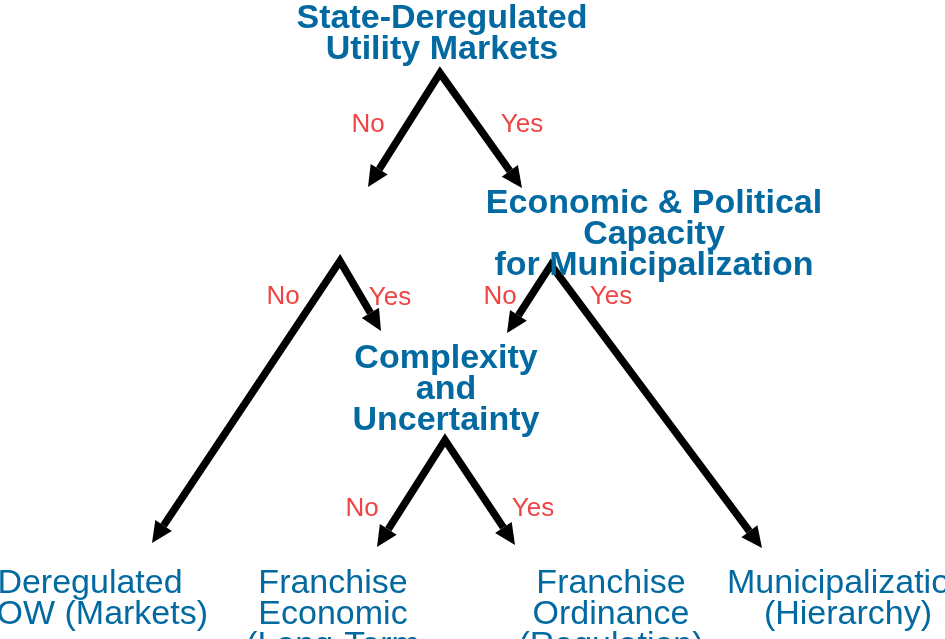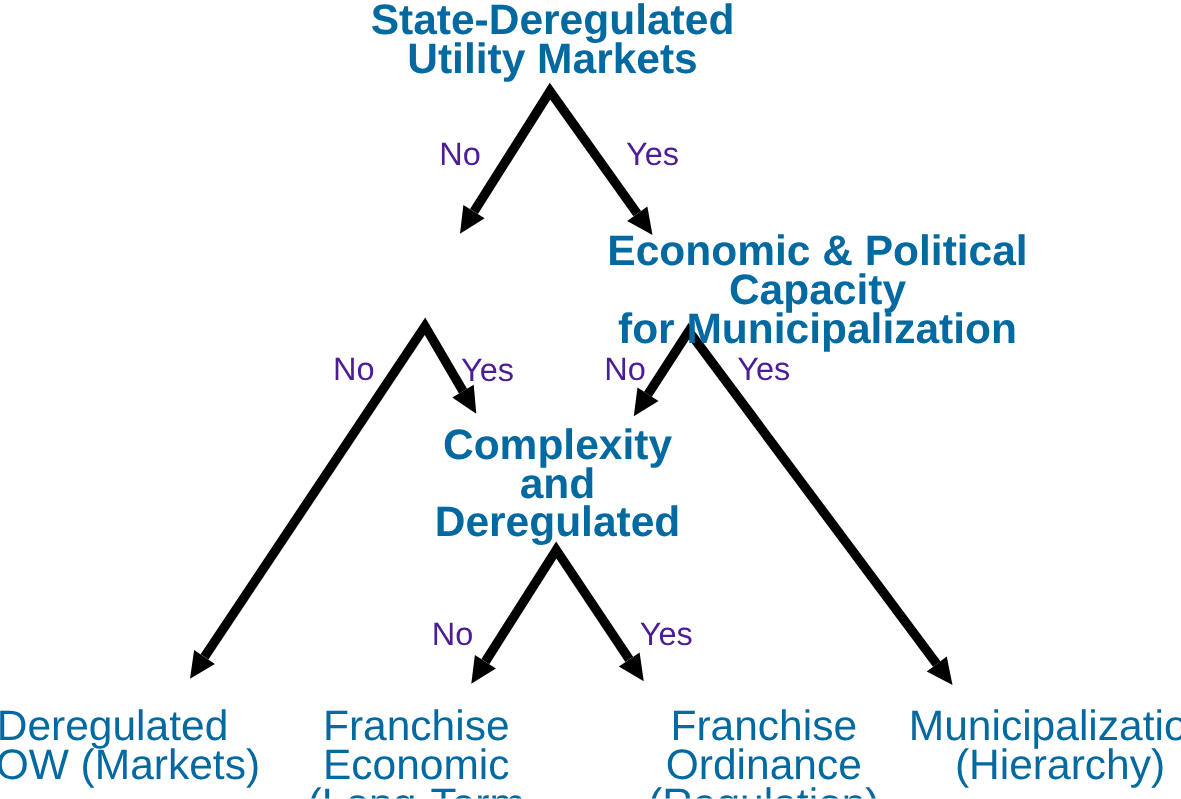--- a/index.html
+++ b/index.html
@@ -33,21 +33,21 @@
     font-weight: bold;
   }
   .leaf {
     font-weight: normal;
   }
   .edge {
     position: absolute;
     font-size: 26px;
     line-height: 1;
     transform: translate(-50%, -50%);
-    color: #4c1d95;
+    color: #ef4444;
     font-weight: normal;
   }
   .vline {
     fill: none;
     stroke: #000000;
     stroke-width: 7.5;
     stroke-linejoin: miter;
   }
   .head {
     fill: #000000;
@@ -88,21 +88,21 @@
 
   <div class="lbl node" style="left:232px; top:1px; width:420px;">State-Deregulated
 Utility Markets</div>
 
 
   <div class="lbl node" style="left:424px; top:186px; width:460px;">Economic &amp; Political Capacity
 for Municipalization</div>
 
   <div class="lbl node" style="left:296px; top:341px; width:300px;">Complexity
 and
-Deregulated</div>
+Uncertainty</div>
 
   <div class="lbl leaf" style="left:-50px; top:566px; width:280px;">Deregulated
 ROW (Markets)</div>
 
   <div class="lbl leaf" style="left:193px; top:566px; width:280px;">Franchise Economic
 (Long-Term Contract)</div>
 
   <div class="lbl leaf" style="left:471px; top:566px; width:280px;">Franchise Ordinance
 (Regulation)</div>
 

